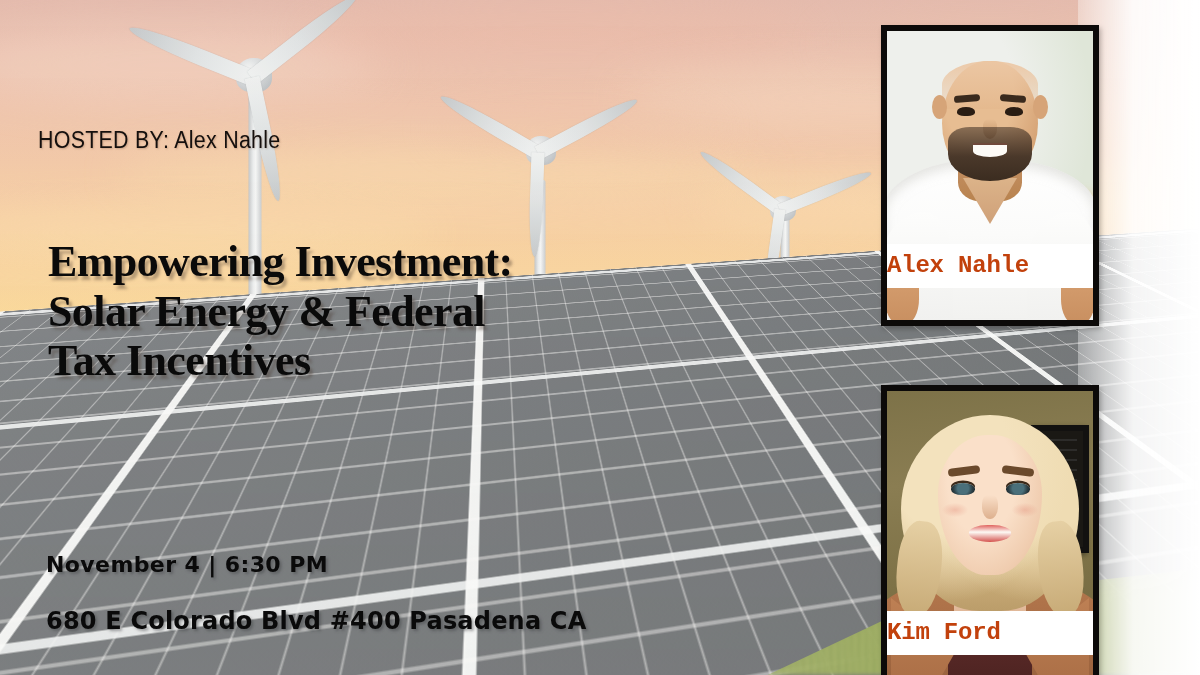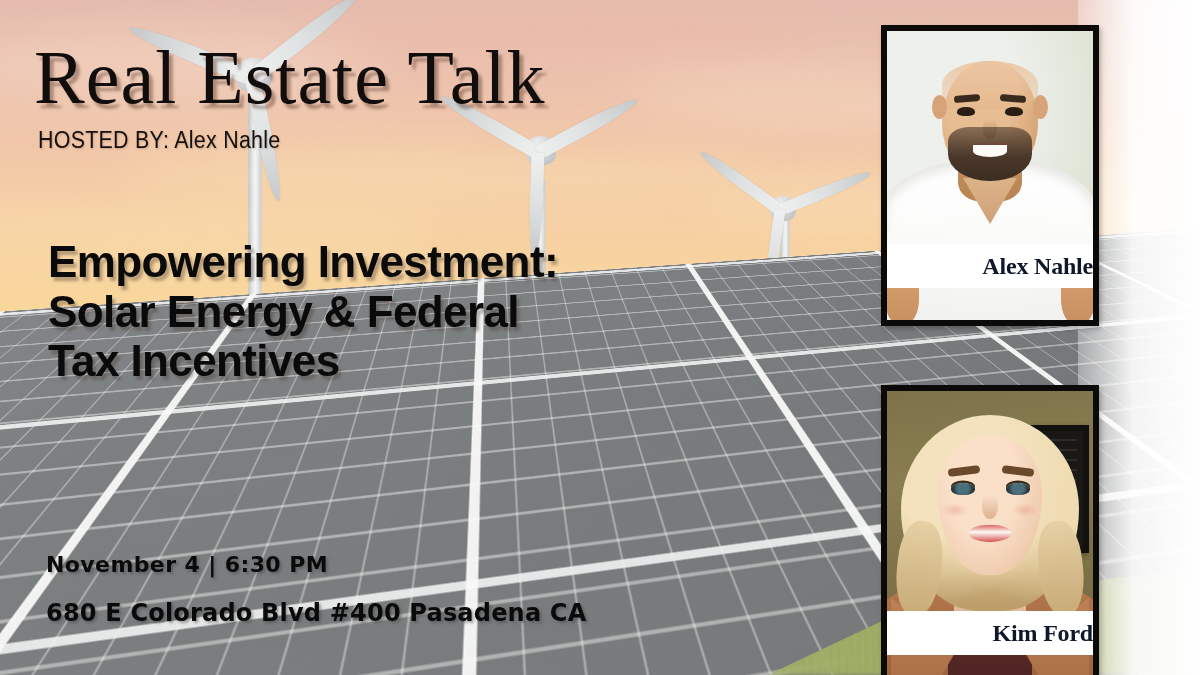--- a/index.html
+++ b/index.html
@@ -150,39 +150,39 @@
     font-size:23px; font-weight:400;
     color:#15100e;
     letter-spacing:.3px;
     transform:scaleX(.93);
     transform-origin:left center;
     white-space:nowrap;
     text-shadow:1px 1px 2px rgba(120,85,65,.35);
   }
   .headline{
     position:absolute; left:48px; top:237px;
-    font-family:Liberation Sans, sans-serif;
+    font-family:Liberation Serif, serif;
     font-size:44px;
     font-weight:700;
     line-height:1.13;
     color:#0a0a0a;
     letter-spacing:-.6px;
     text-shadow:3px 4px 3px rgba(70,55,45,.38);
     white-space:pre-line;
   }
   .details{
     position:absolute; left:46px; top:552px;
     font-family:"DejaVu Sans", sans-serif;
     color:#0a0a0a;
     font-weight:700;
     text-shadow:2px 2px 3px rgba(60,62,64,.45);
     white-space:nowrap;
   }
   .detail-when{ font-size:22px; letter-spacing:.4px; }
-  .detail-where{ font-size:24px; letter-spacing:.2px; margin-top:22px; }
+  .detail-where{ font-size:24px; letter-spacing:.2px; margin-top:30px; }
 
   
   .card{
     position:absolute;
     left:881px;
     width:218px;
     border:6px solid #0c0a09;
     overflow:hidden;
     background:#ddd;
     box-shadow:2px 3px 5px rgba(0,0,0,.25);
@@ -390,25 +390,25 @@
     position:absolute; top:112px; width:26px; height:14px; z-index:2;
     background:radial-gradient(ellipse, rgba(226,140,120,.4), rgba(226,140,120,0) 72%);
   }
   .b-blushL{ left:50%; margin-left:-48px; }
   .b-blushR{ left:50%; margin-left:22px; }
 
   .nameplate{
     position:absolute;
     left:0; right:0;
     background:#ffffff;
-    text-align:right;
-    font-family:Liberation Serif, serif;
+    text-align:left;
+    font-family:Liberation Mono, monospace;
     font-weight:700;
     font-size:24px;
-    color:#0f172a;
+    color:#c2410c;
     letter-spacing:-.2px;
     line-height:44px;
     height:44px;
     z-index:9;
   }
   .np-a{ bottom:32px; }
   .np-b{ bottom:30px; }
 </style>
 </head>
 <body>
@@ -452,21 +452,20 @@
 
   <div class="panel-mask">
     <div class="ground"></div>
     <div class="panels"></div>
     <div class="grass"></div>
   </div>
 
   <div class="wash"></div>
   <div class="right-strip"></div>
 
-  <div class="brand">Real Estate Talk</div>
   <div class="hosted">HOSTED BY: Alex Nahle</div>
   <div class="headline">Empowering Investment:
 Solar Energy &amp; Federal
 Tax Incentives</div>
 
   <div class="details">
     <div class="detail-when">November 4  |  6:30 PM</div>
     <div class="detail-where">680 E Colorado Blvd #400 Pasadena CA</div>
   </div>
 

